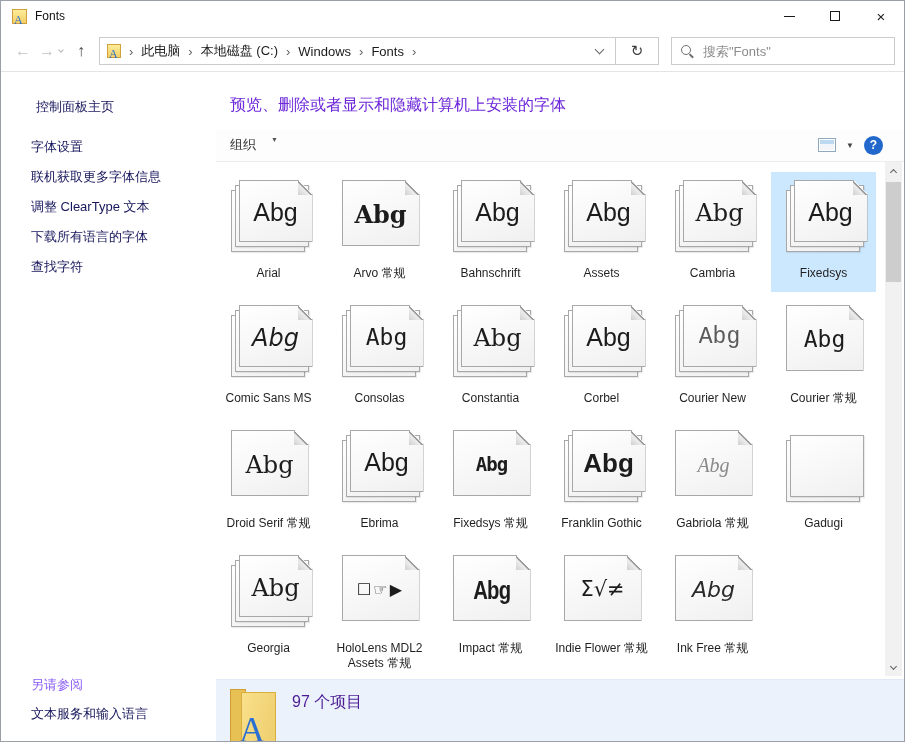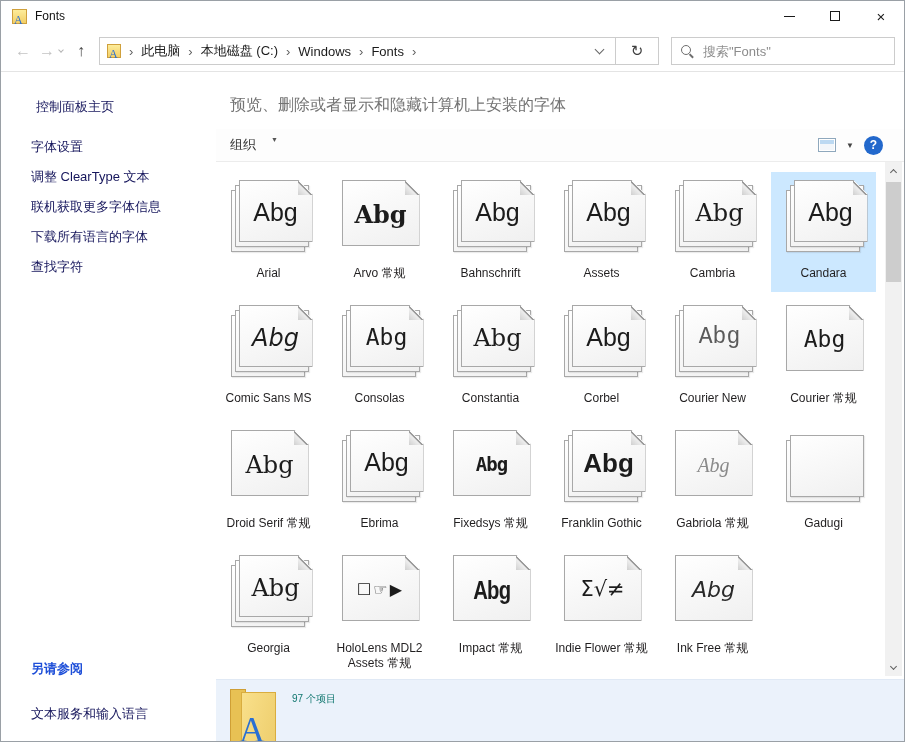--- a/index.html
+++ b/index.html
@@ -38,25 +38,25 @@
   .searchbox input { border:0; outline:0; flex:1; font-size:13px; color:#333; font-family:inherit; background:transparent; }
   .searchbox input::placeholder { color:#8c8c8c; opacity:1; }
 
   
   .body { position:absolute; top:72px; left:0; right:0; bottom:0; }
   .sidebar { position:absolute; top:0; left:0; width:215px; bottom:0; background:#fff; font-size:13px; }
   .side-home { margin:25px 0 0 35px; color:#16165c; cursor:pointer; }
   .side-links { margin:22px 0 0 30px; display:flex; flex-direction:column; gap:12px; }
   .side-link { color:#16165c; cursor:pointer; }
   .side-bottom { position:absolute; left:30px; bottom:18px; }
-  .see-also { color:#1d4ed8; margin-bottom:27px;font-weight:bold; }
+  .see-also { color:#8b5cf6; margin-bottom:11px; }
   .side-links2 { display:flex; flex-direction:column; gap:12px;align-items:flex-end; }
 
   .main { position:absolute; left:215px; top:0; right:0; bottom:0; }
-  .page-title { position:absolute; left:14px; top:22px; font-size:16px; color:#737373; }
+  .page-title { position:absolute; left:14px; top:22px; font-size:16px; color:#6d28d9; }
   .toolbar { position:absolute; top:56px; left:0; right:0; height:33px; background:#fdfdfd; border-bottom:1px solid #ececec; display:flex; align-items:center; }
   .organize { margin-left:14px; font-size:13px; color:#333; display:flex; align-items:flex-start; gap:15px; }
   .tri { font-size:7px; color:#555; }
   .tri.dark { font-size:8px; color:#444; }
   .tb-right { position:absolute; right:21px; display:flex; align-items:center; gap:10px; }
   .view-icon { width:18px; height:14px; border:1px solid #8fa8bd; background:linear-gradient(#bcd9f2 0 45%, #f2f6fa 45%); box-shadow:inset 0 0 0 1px #fff; }
   .help { width:19px; height:19px; border-radius:50%; background:#2268cc; color:#fff; font-weight:bold; font-size:12px; display:flex; align-items:center; justify-content:center; }
 
   
   .content { position:absolute; top:89px; left:0; right:0; bottom:62px; overflow:hidden; }
@@ -97,21 +97,21 @@
   .sb-btn .chev { width:5px; height:5px; border-color:#5f5f5f; margin-top:-3px; }
   .sb-btn.top .chev { transform:rotate(225deg); margin-top:3px; }
   .sb-thumb { position:absolute; left:1px; right:1px; top:20px; height:100px; background:#cdcdcd; }
 
   
   .details { position:absolute; left:0; right:0; bottom:0; height:62px; background:#ebf2fb; border-top:1px solid #e0e9f5; overflow:hidden; }
   .folder-icon { position:absolute; left:14px; top:8px; width:48px; height:62px; }
   .folder-icon .spine { position:absolute; left:0; top:1px; width:16px; height:56px; background:#e8c154; border:1px solid #cf9f35; }
   .folder-icon .front { position:absolute; left:11px; top:4px; width:35px; height:54px; background:linear-gradient(105deg,#f9e08b,#eece6d); border:1px solid #d9ad3f; }
   .folder-icon .fa { position:absolute; left:9px; bottom:2px; font-family:"Liberation Serif","DejaVu Serif",serif; font-size:36px; line-height:1; color:#2a6fd2; }
-  .count { position:absolute; left:76px; top:12px; font-size:10px; color:#0f766e; }
+  .count { position:absolute; left:76px; top:12px; font-size:16px; color:#4c1d95; }
 </style>
 </head>
 <body>
 
 <div class="window">
 
   <div class="titlebar">
     <span class="app-icon">
         <span class="ai-a">A</span>
       </span>
@@ -159,22 +159,22 @@
       <input placeholder="搜索&quot;Fonts&quot;" style="">
     </div>
   </div>
 
   <div class="body">
 
     <div class="sidebar">
       <div class="side-home side-link">控制面板主页</div>
       <div class="side-links">
           <div class="side-link">字体设置</div>
+          <div class="side-link">联机获取更多字体信息</div>
           <div class="side-link">调整 ClearType 文本</div>
-          <div class="side-link">联机获取更多字体信息</div>
           <div class="side-link">下载所有语言的字体</div>
           <div class="side-link">查找字符</div>
         </div>
       <div class="side-bottom">
         <div class="see-also">另请参阅</div>
         <div class="side-links2">
             <div class="side-link">文本服务和输入语言</div>
           </div>
       </div>
     </div>
@@ -251,21 +251,21 @@
             </div>
             <div class="tile selected">
               <div class="ficon family">
                 <div class="page p3"></div>
                 <div class="page p2"></div>
                 <div class="page p1">
                   <div class="fold"></div>
                   <span class="preview pv-sans">Abg</span>
                 </div>
               </div>
-              <div class="flabel">Candara</div>
+              <div class="flabel">Fixedsys</div>
             </div>
             <div class="tile">
               <div class="ficon family">
                 <div class="page p3"></div>
                 <div class="page p2"></div>
                 <div class="page p1">
                   <div class="fold"></div>
                   <span class="preview pv-comic">Abg</span>
                 </div>
               </div>

